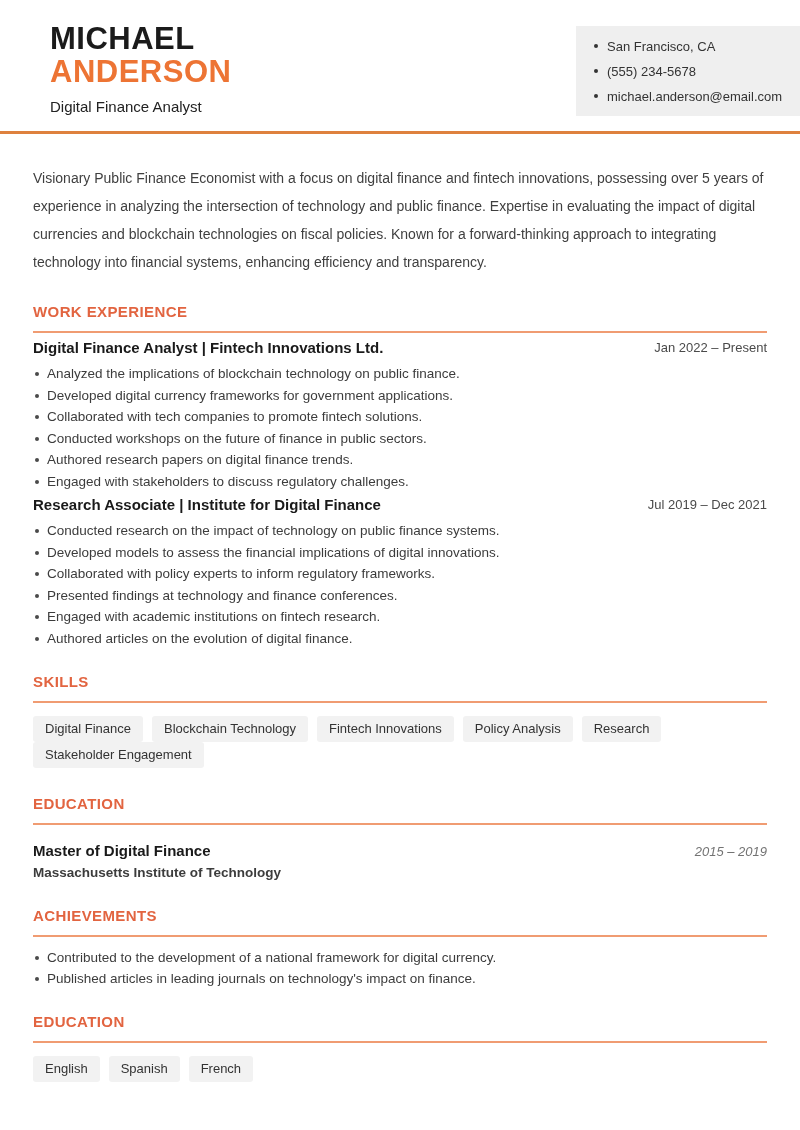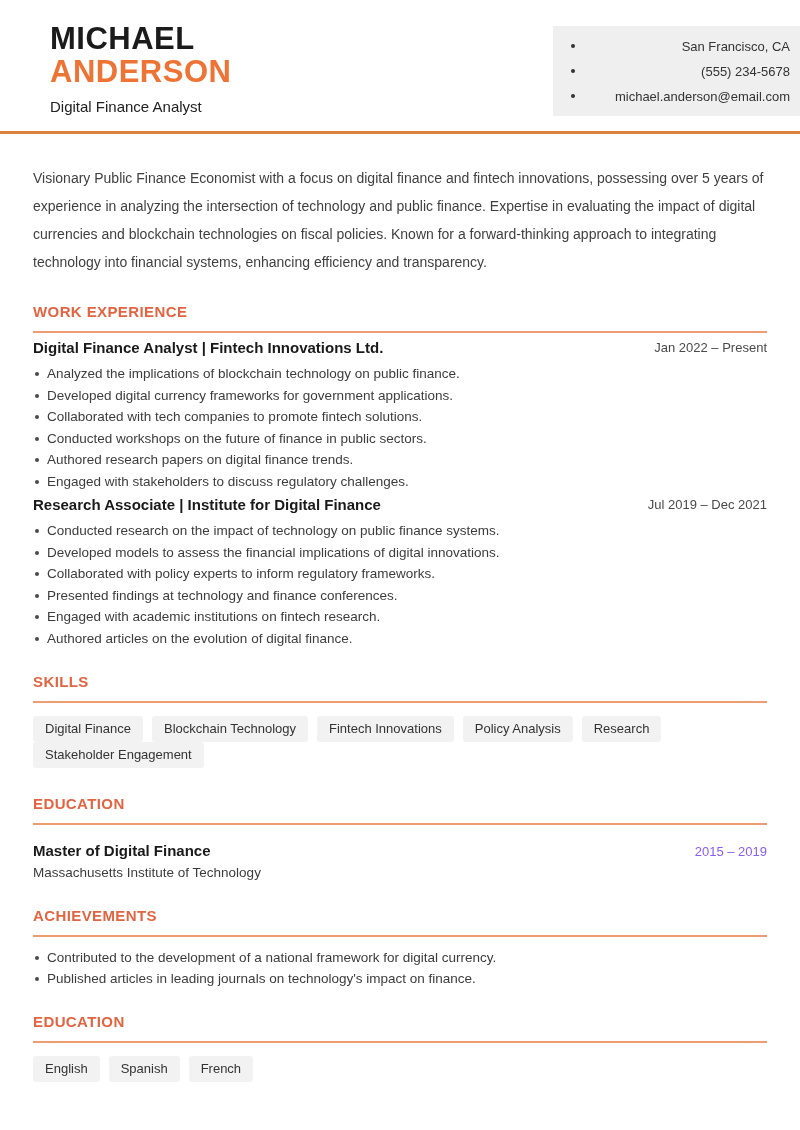--- a/index.html
+++ b/index.html
@@ -20,24 +20,23 @@
     font-size: 31px; font-weight: 800; letter-spacing: 0.5px;
     color: #1b1b1b; line-height: 33px;
   }
   .last-name {
     font-size: 31px; font-weight: 800; letter-spacing: 0.5px;
     color: #ed7434; line-height: 33px;
   }
   .job-title { margin-top: 10px; font-size: 15px; color: #222222; }
   .contact-card {
     position: absolute; right: 0; top: 26px;
-    width: 247px; height: 90px;
+    width: 224px; height: 90px;
     background: #efefef;
     padding: 13px 10px 0 18px;
-    text-align: right;
   }
   .contact-card ul { list-style: none; }
   .contact-card li {
     position: relative;
     font-size: 13px; color: #333333;
     padding-left: 13px;
     margin-bottom: 10px;
     white-space: nowrap;
   }
   .contact-card li::before {
@@ -97,22 +96,22 @@
     padding: 0 12px;
     border-radius: 3px;
     margin-right: 9px;
   }
   
   .edu-header {
     display: flex; justify-content: space-between; align-items: baseline;
     margin-top: 17px;
   }
   .edu-degree { font-size: 15px; font-weight: 700; color: #1a1a1a; }
-  .edu-dates { font-size: 13px; color: #8b5cf6; }
-  .edu-school { margin-top: 6px; font-size: 13.5px; color: #3c3c3c; }
+  .edu-dates { font-size: 13px; color: #737373; font-style: italic; }
+  .edu-school { margin-top: 6px; font-size: 13.5px; color: #3c3c3c; font-weight: bold; }
 </style>
 </head>
 <body>
 
 <div class="page">
 
   <div class="header">
     <div class="name-block">
       <div class="first-name">MICHAEL</div>
       <div class="last-name">ANDERSON</div>

